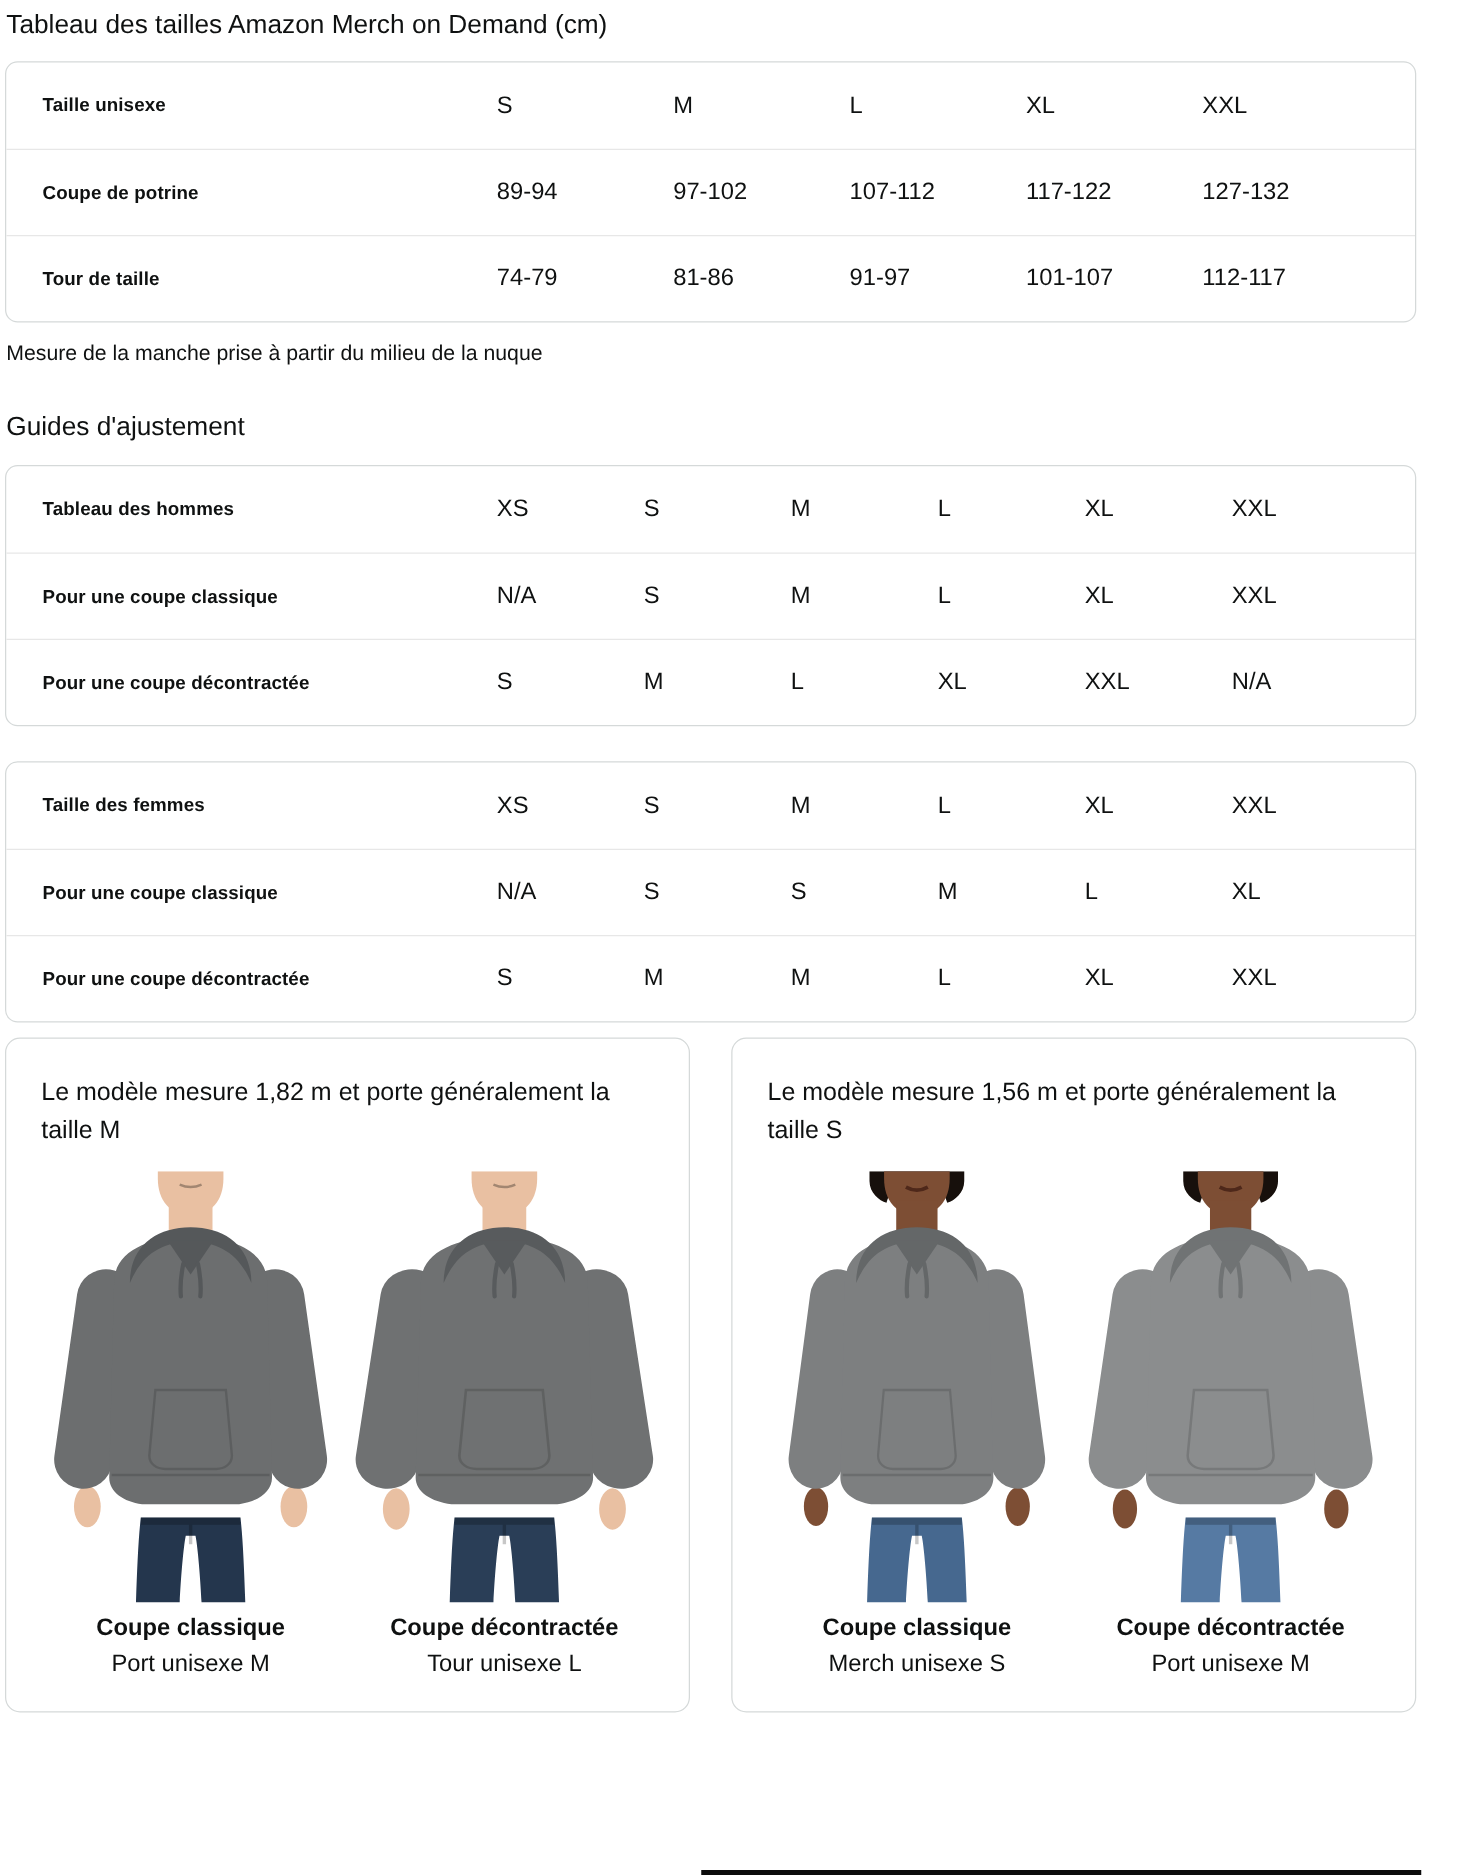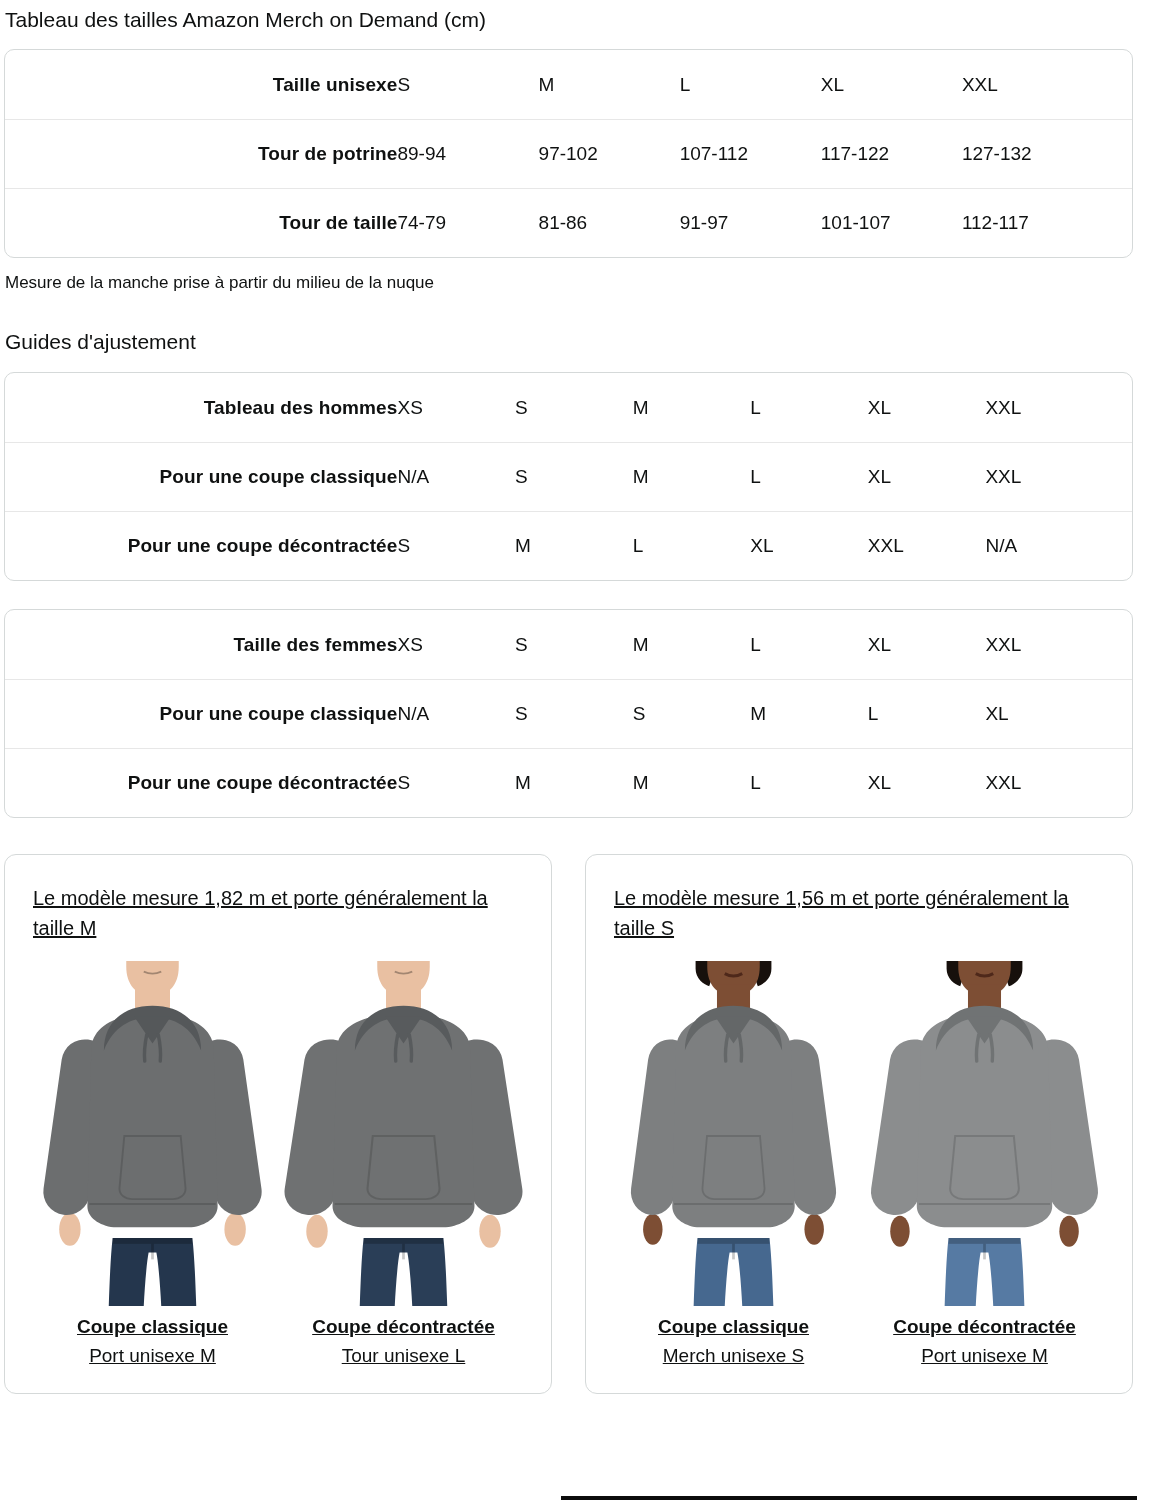--- a/index.html
+++ b/index.html
@@ -11,28 +11,28 @@
   }
   .page { width:1137px; min-height:1500px; padding:6px 4px 0 4px; position:relative; }
 
   .page-title { font-size:21px; font-weight:400; margin:2px 0 17px 1px; }
 
   .box { border:1px solid #d5d9d9; border-radius:10px; overflow:hidden; background:#fff; }
   .row { display:grid; align-items:center; min-height:69px; padding:0 29px; }
   .row + .row { border-top:1px solid #e7e7e7; }
   .g5 { grid-template-columns: 34% repeat(5, 1fr); }
   .g6 { grid-template-columns: 34% repeat(6, 1fr); }
-  .label { font-weight:700; font-size:19px; letter-spacing:.1px;text-align:right; }
+  .label { font-weight:700; font-size:15px; letter-spacing:.1px; }
   .cell  { font-size:19px; }
 
   .note { font-size:17px; margin:15px 0 0 1px; }
   .section-heading { font-size:21px; font-weight:400; margin:37px 0 18px 1px; }
   .table-gap { margin-top:28px; }
 
-  .cards { display:flex; gap:33px; margin-top:36px;text-decoration:underline; }
+  .cards { display:flex; gap:33px; margin-top:12px; }
   .card { flex:1; border:1px solid #d5d9d9; border-radius:12px; padding:26px 26px 26px; background:#fff; }
   .card-title { font-size:20px; line-height:1.5; margin:2px 0 18px 2px; font-weight:400; }
   .figures { display:flex; gap:8px; }
   .figure { flex:1; text-align:center; }
   .fit-name { font-weight:700; font-size:19px; margin-top:10px; }
   .fit-size { font-size:19px; margin-top:7px; }
 
   
   .model-svg { width:100%; height:auto; display:block; background:#fff; }
   .skin  { fill: var(--skin); }
@@ -68,21 +68,21 @@
   <div class="box">
     <div class="row g5">
       <div class="label">Taille unisexe</div>
       <div class="cell">S</div>
       <div class="cell">M</div>
       <div class="cell">L</div>
       <div class="cell">XL</div>
       <div class="cell">XXL</div>
     </div>
     <div class="row g5">
-      <div class="label">Tour de potrine</div>
+      <div class="label">Coupe de potrine</div>
       <div class="cell">89-94</div>
       <div class="cell">97-102</div>
       <div class="cell">107-112</div>
       <div class="cell">117-122</div>
       <div class="cell">127-132</div>
     </div>
     <div class="row g5">
       <div class="label">Tour de taille</div>
       <div class="cell">74-79</div>
       <div class="cell">81-86</div>

